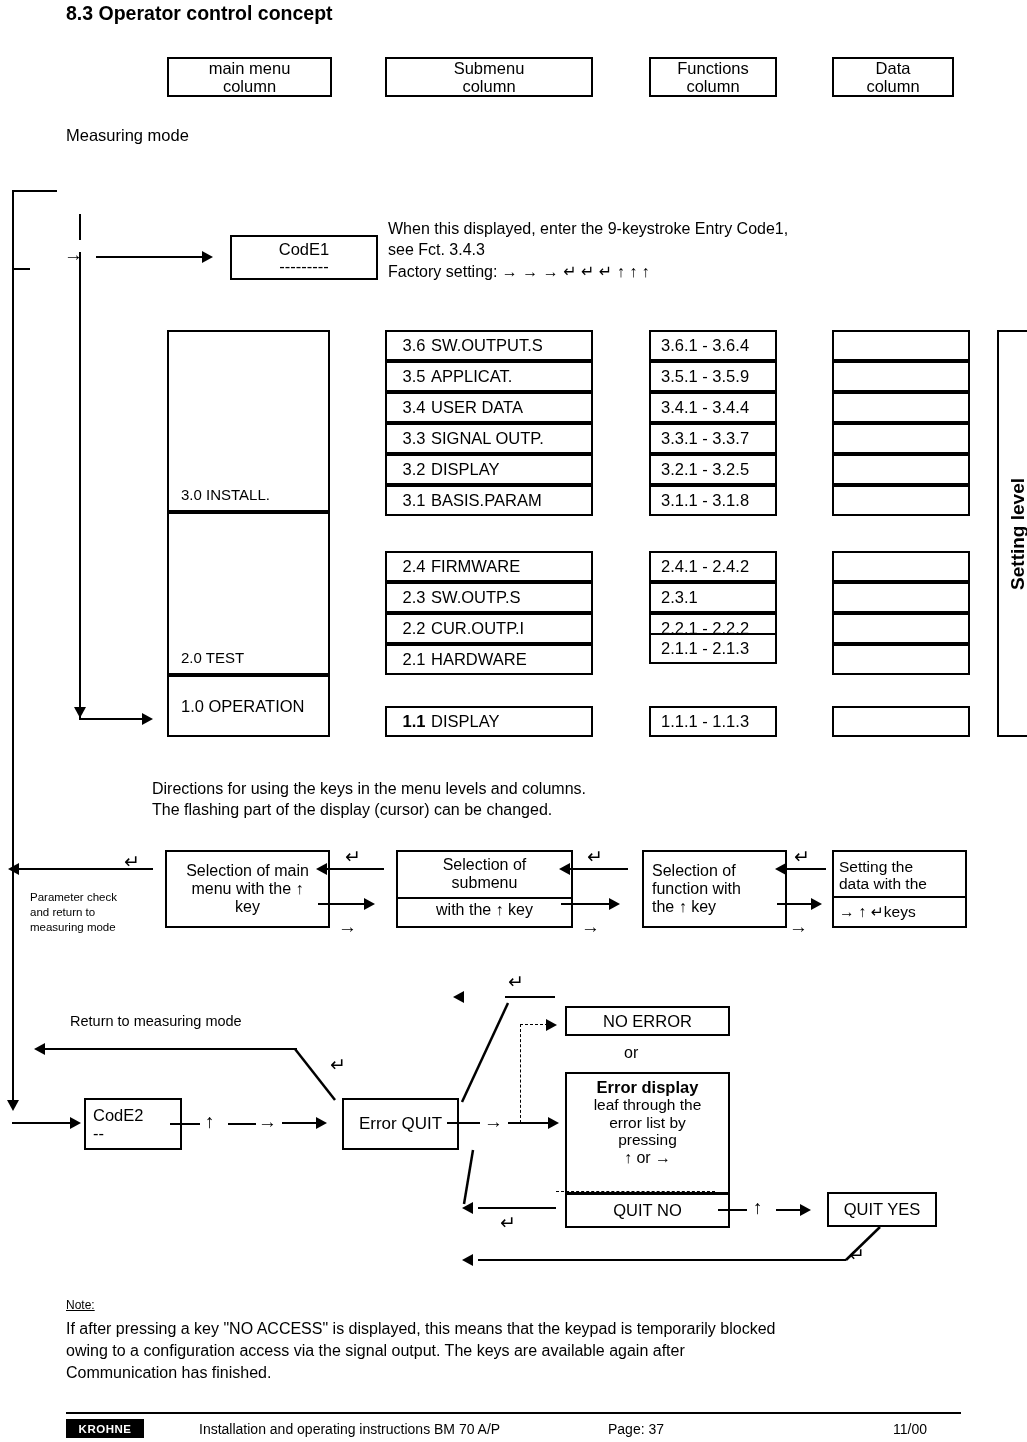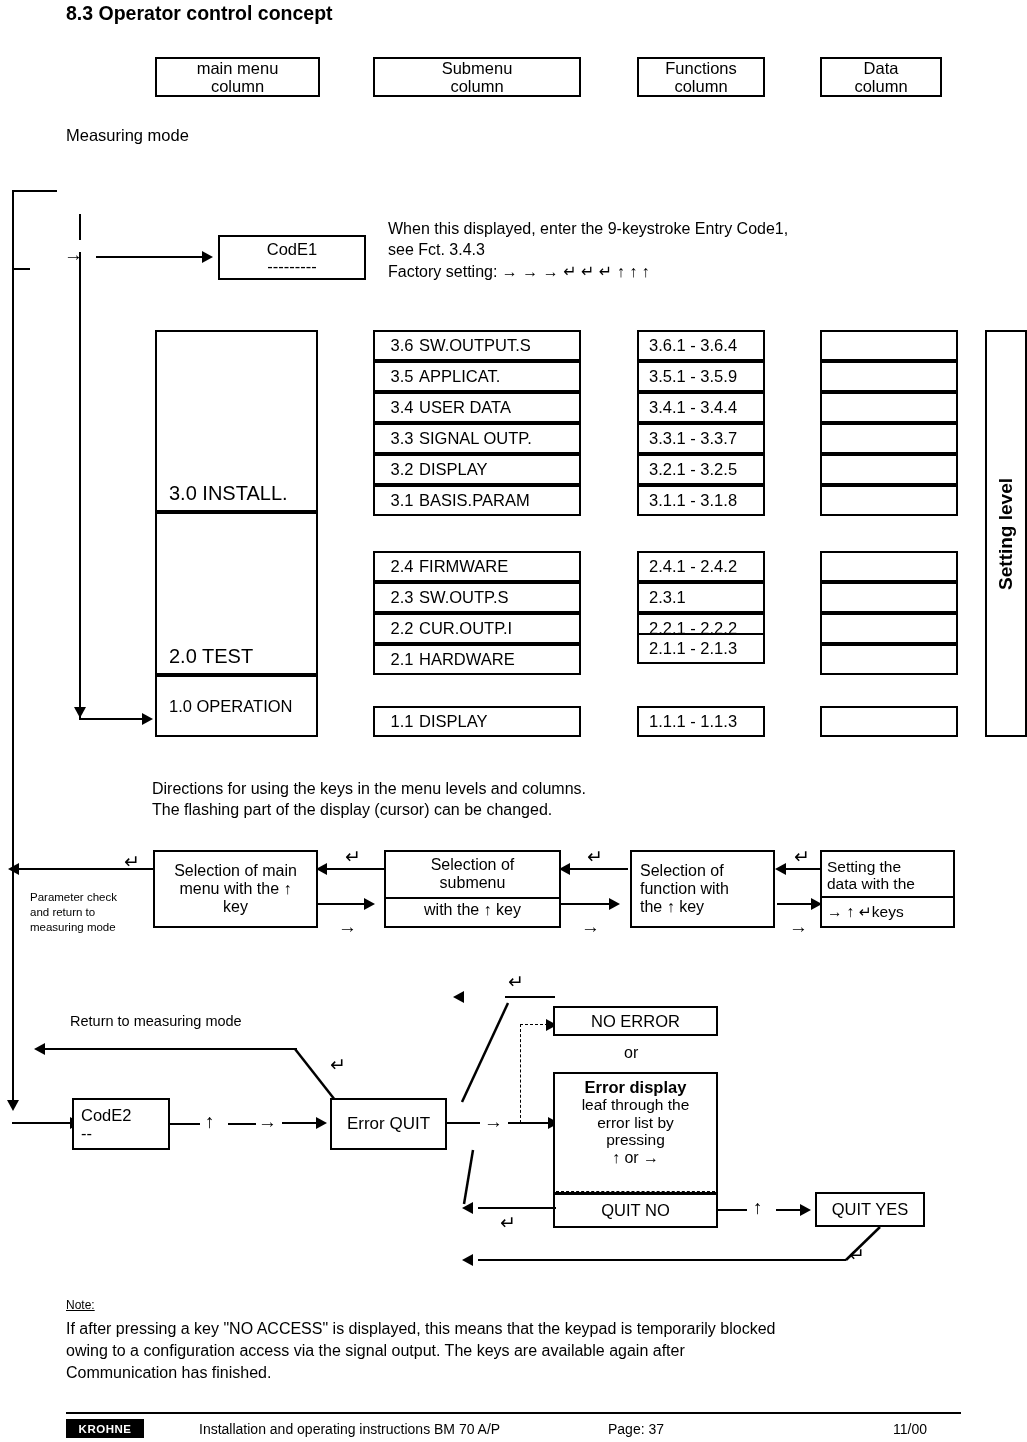--- a/index.html
+++ b/index.html
@@ -1,29 +1,29 @@
 <!DOCTYPE html>
 <html><head>
 <meta charset="utf-8">
 <style>
   html,body{margin:0;padding:0;background:#fff;}
   body{width:1027px;height:1442px;position:relative;
        font-family:"Liberation Sans","DejaVu Sans",sans-serif;color:#000;}
   .pg{position:absolute;inset:0;}
   .abs{position:absolute;box-sizing:border-box;}
   .box{position:absolute;box-sizing:border-box;border:2px solid #000;background:#fff;
-       display:flex;align-items:center;justify-content:center;text-align:center;line-height:1.12;}
+       display:flex;align-items:center;justify-content:center;text-align:center;line-height:1.12;margin-left:12px;}
   .ln{position:absolute;background:#000;}
   .txt{position:absolute;white-space:pre;}
 
   h1.title{position:absolute;left:66px;top:2px;margin:0;font-size:19.5px;font-weight:bold;letter-spacing:0;}
 
   .colhdr{height:40px;font-size:16.5px;}
   .measlbl{font-size:16.5px;}
-  .mm{font-size:20px;justify-content:flex-start;padding-left:12px;align-items:flex-end;padding-bottom:6px;}
+  .mm{font-size:15px;justify-content:flex-start;padding-left:12px;align-items:flex-end;padding-bottom:6px;}
   .fn{font-size:16.5px;justify-content:flex-start;padding-left:10px;}
   .flowbox{font-size:16px;flex-direction:column;}
 
   .vert{writing-mode:vertical-rl;transform:rotate(180deg);font-weight:bold;font-size:19px;}
 
   .arrowR{position:absolute;width:0;height:0;border-top:6px solid transparent;
           border-bottom:6px solid transparent;border-left:11px solid #000;}
   .arrowL{position:absolute;width:0;height:0;border-top:6px solid transparent;
           border-bottom:6px solid transparent;border-right:11px solid #000;}
   .arrowD{position:absolute;width:0;height:0;border-left:6px solid transparent;
@@ -193,21 +193,21 @@
   <div class="box fn" style="left:637px;top:633px;width:128px;height:31px;">
     <span>2.1.1 - 2.1.3</span>
     </div>
 
   <div class="box" style="left:820px;top:551px;width:138px;height:31px;"></div>
   <div class="box" style="left:820px;top:582px;width:138px;height:31px;"></div>
   <div class="box" style="left:820px;top:613px;width:138px;height:31px;"></div>
   <div class="box" style="left:820px;top:644px;width:138px;height:31px;"></div>
 
   <div class="box fn" style="left:373px;top:706px;width:208px;height:31px;">
-    <span style="width:34px;">1.1</span>
+    <span style="width:34px;font-weight:bold;">1.1</span>
     <span>DISPLAY</span>
   </div>
   <div class="box fn" style="left:637px;top:706px;width:128px;height:31px;">
     <span>1.1.1 - 1.1.3</span>
     </div>
   <div class="box" style="left:820px;top:706px;width:138px;height:31px;"></div>
 
   <div class="box" style="left:985px;top:330px;width:42px;height:407px;">
     <span class="vert">Setting level</span>
   </div>

